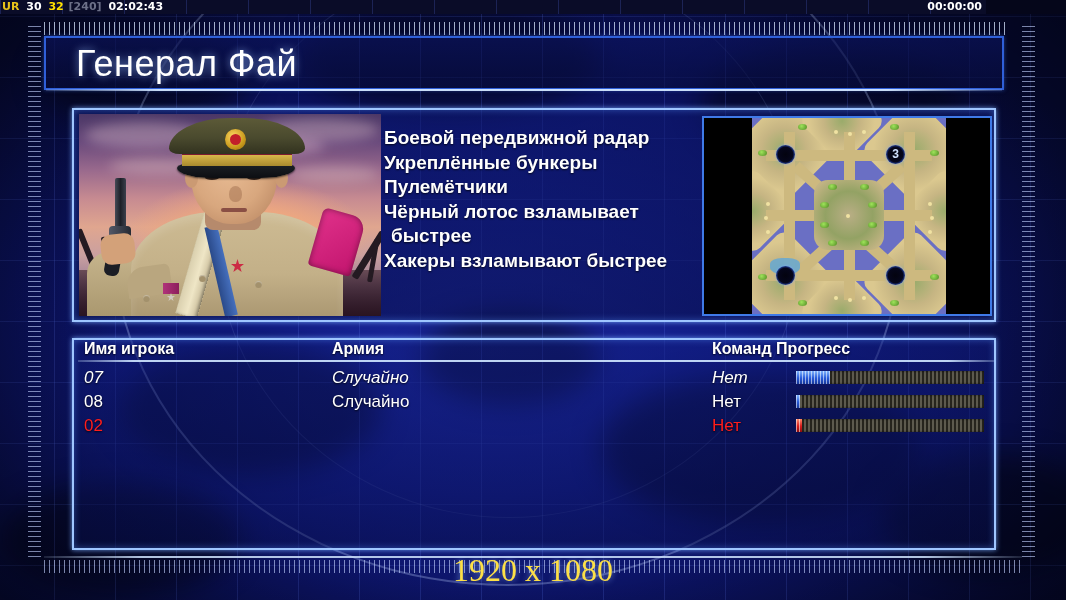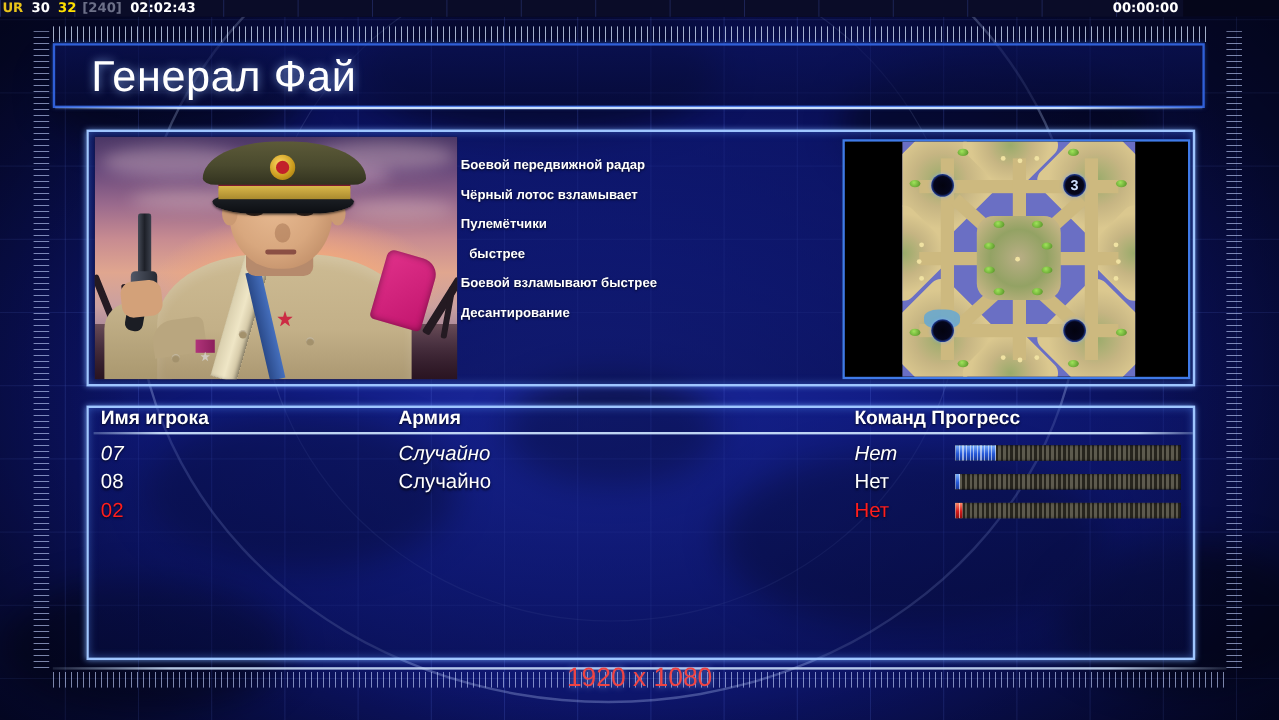--- a/index.html
+++ b/index.html
@@ -417,21 +417,21 @@
     width: 314px; height: 206px;
     overflow: hidden;
     z-index: 15;
   }
   #desc .clip-row {
     height: 14px;
     overflow: hidden;
     opacity: .5;
   }
   #desc .line {
-    font-size: 11px;
+    font-size: 19px;
     font-weight: bold;
     color: #ffffff;
     line-height: 24.5px;
     white-space: nowrap;
     text-shadow: 0 1px 2px rgba(0,0,0,.75);
   }
   #desc .line.cont { padding-left: 7px; }
 
   
   #map-frame {
@@ -585,25 +585,25 @@
     left: 44px; top: 556px;
     width: 978px; height: 2px;
     background: linear-gradient(to right, rgba(200,225,255,.12), rgba(208,228,255,.85) 10%, rgba(208,228,255,.85) 90%, rgba(200,225,255,.12));
     z-index: 12;
   }
   #res-text {
     position: absolute;
     left: 0; top: 552px;
     width: 1066px;
     text-align: center;
-    font-size: 22px;
-    color: #ef4444;
+    font-size: 32px;
+    color: #fde047;
     text-shadow: 0 0 6px rgba(150,190,255,.7);
     z-index: 13;
-    font-family: Liberation Sans, sans-serif;
+    font-family: Liberation Serif, serif;
   }
 </style>
 </head>
 <body>
 
 <div id="screen">
 
   <div id="bg">
     <div class="blotch" style="left:40px;  top:18px;  width:210px; height:92px;"></div>
     <div class="blotch" style="left:300px; top:-10px; width:300px; height:110px;"></div>
@@ -680,25 +680,25 @@
     <div class="p-capband2"></div>
     <div class="p-capband"></div>
     <div class="p-captop"></div>
     <div class="p-badge"></div>
   </div>
 
   <div id="desc">
     <div class="clip-row"></div>
     <div id="desc-lines">
         <div class="line">Боевой передвижной радар</div>
+        <div class="line">Укреплённые бункеры</div>
+        <div class="line">Пулемётчики</div>
         <div class="line">Чёрный лотос взламывает</div>
-        <div class="line">Пулемётчики</div>
         <div class="line cont">быстрее</div>
-        <div class="line">Боевой взламывают быстрее</div>
-        <div class="line">Десантирование</div>
+        <div class="line">Хакеры взламывают быстрее</div>
       </div>
   </div>
 
   <div id="map-frame">
     <div id="map-inner">
 
       <div class="m-diamond" style="left:-6px;  top:-6px;"></div>
       <div class="m-diamond" style="left:124px; top:-6px;"></div>
       <div class="m-diamond" style="left:-6px;  top:126px;"></div>
       <div class="m-diamond" style="left:124px; top:126px;"></div>

